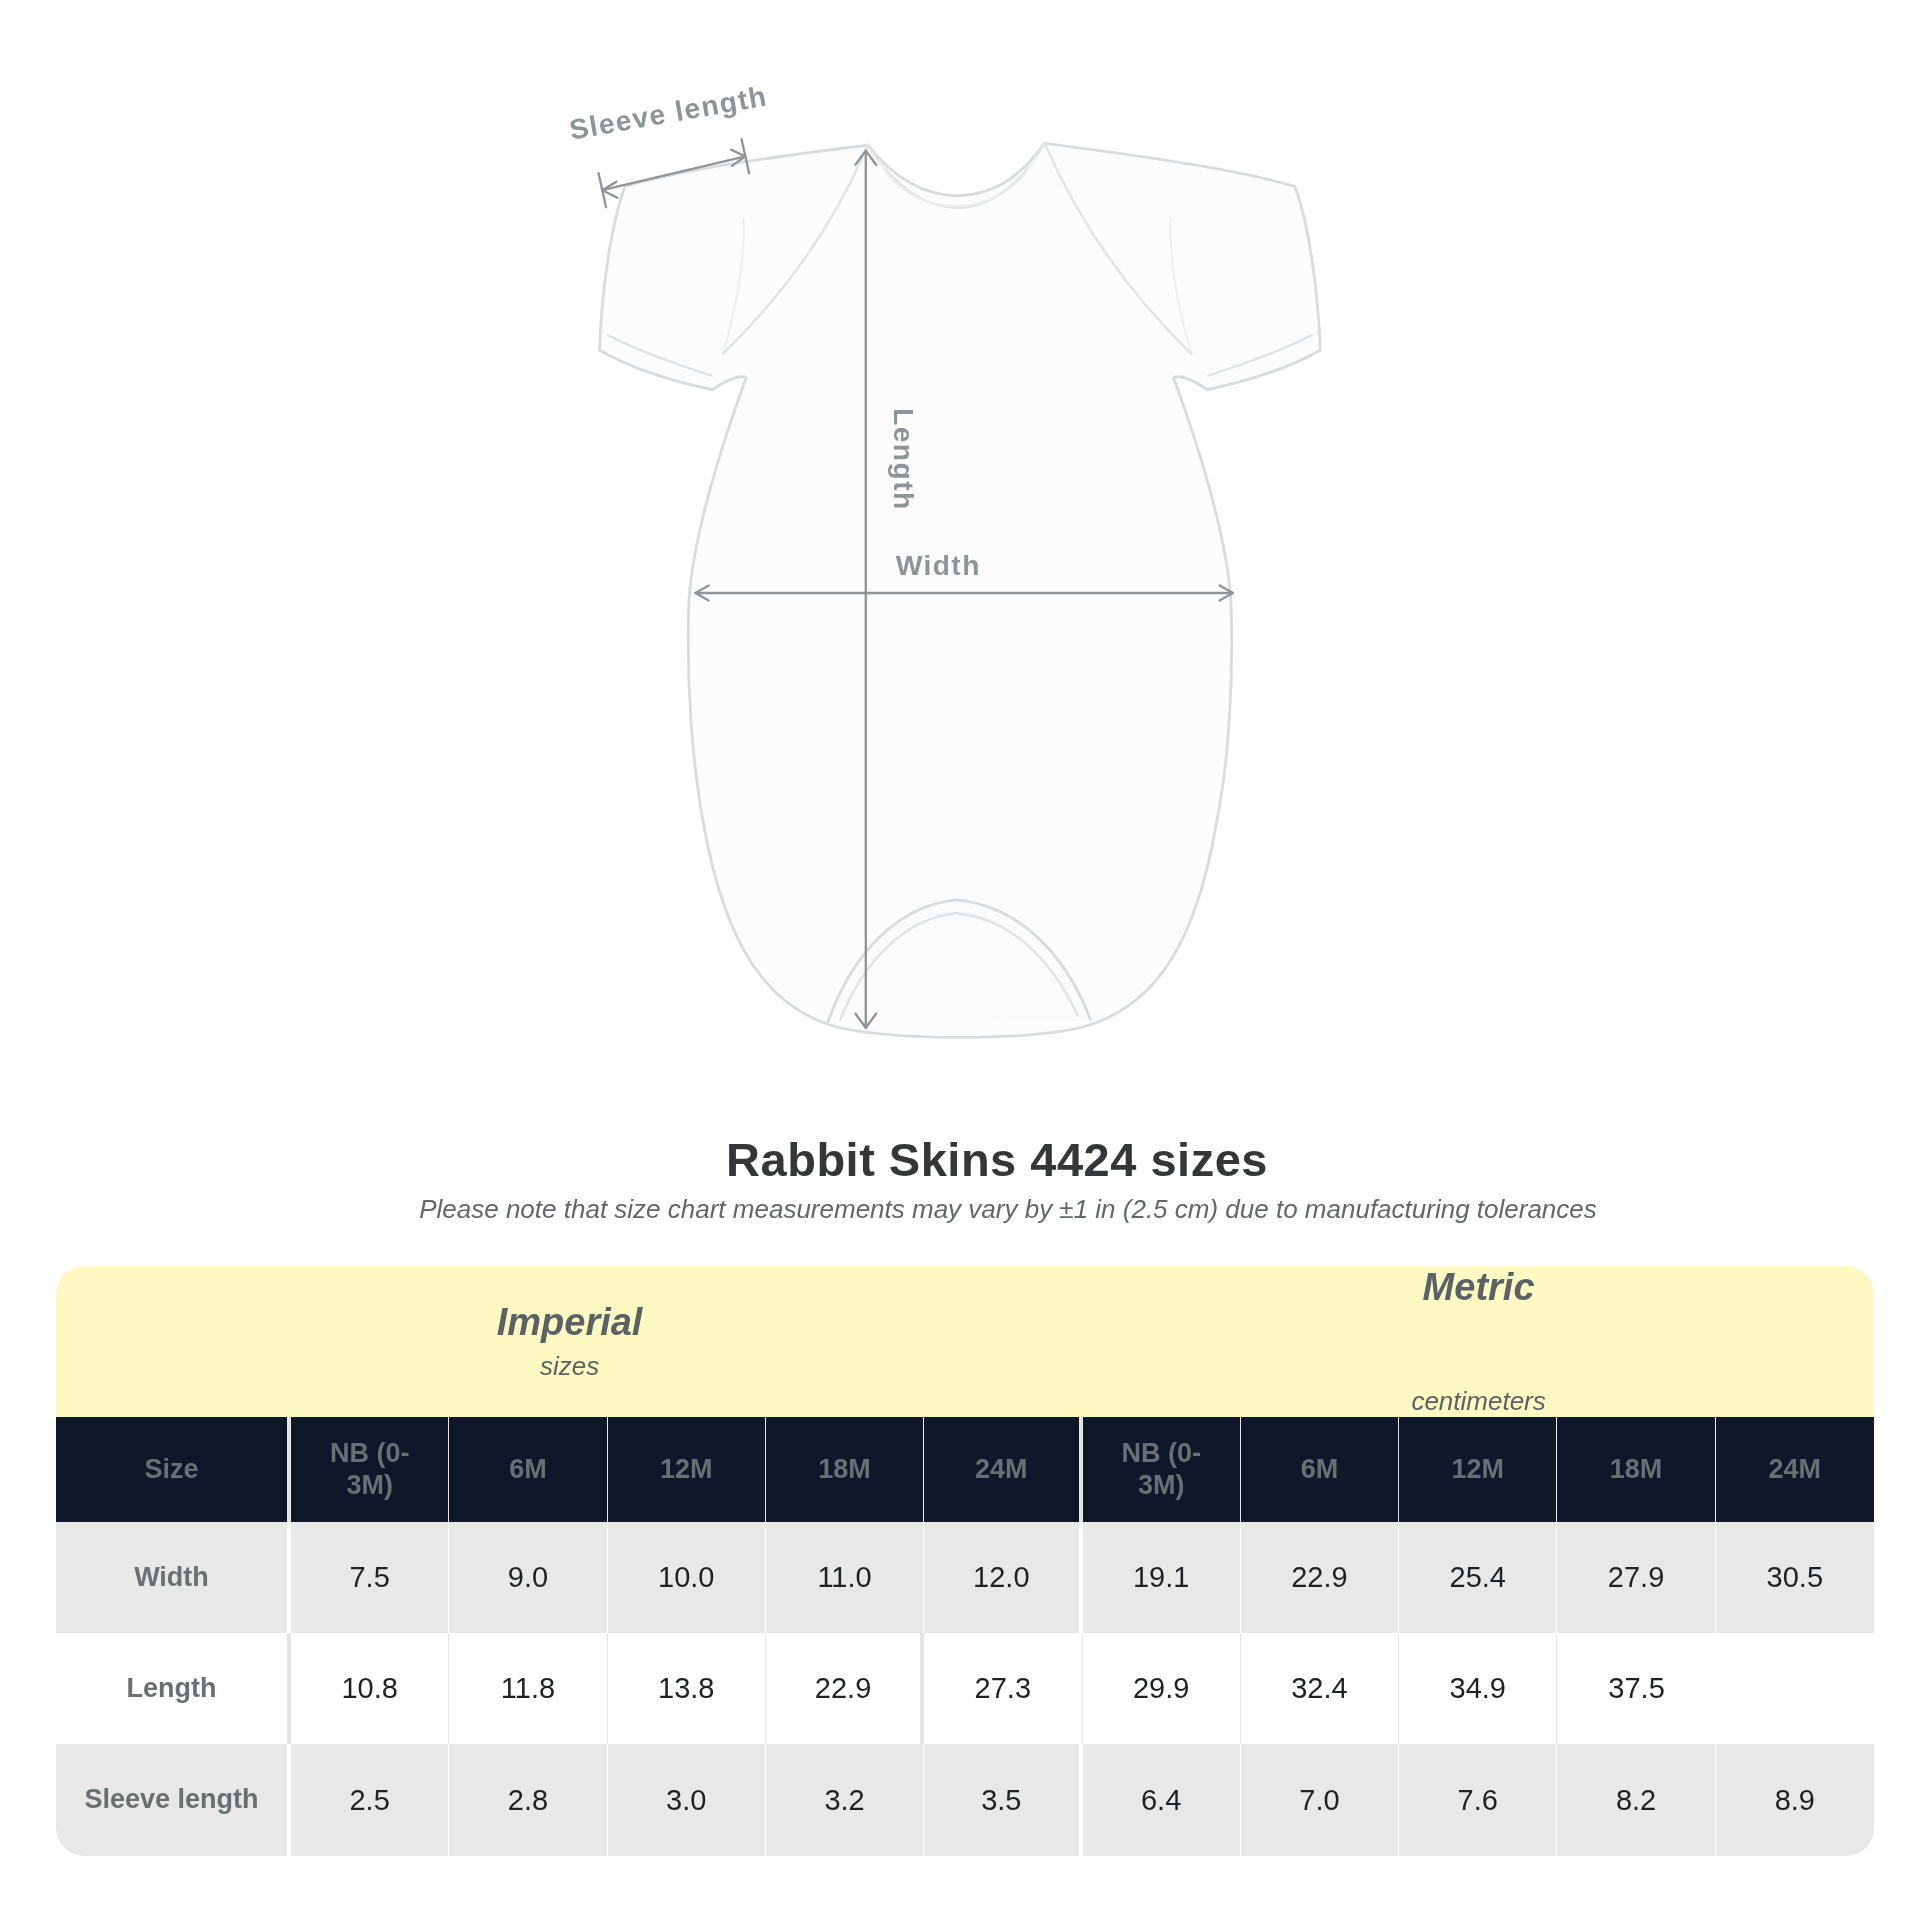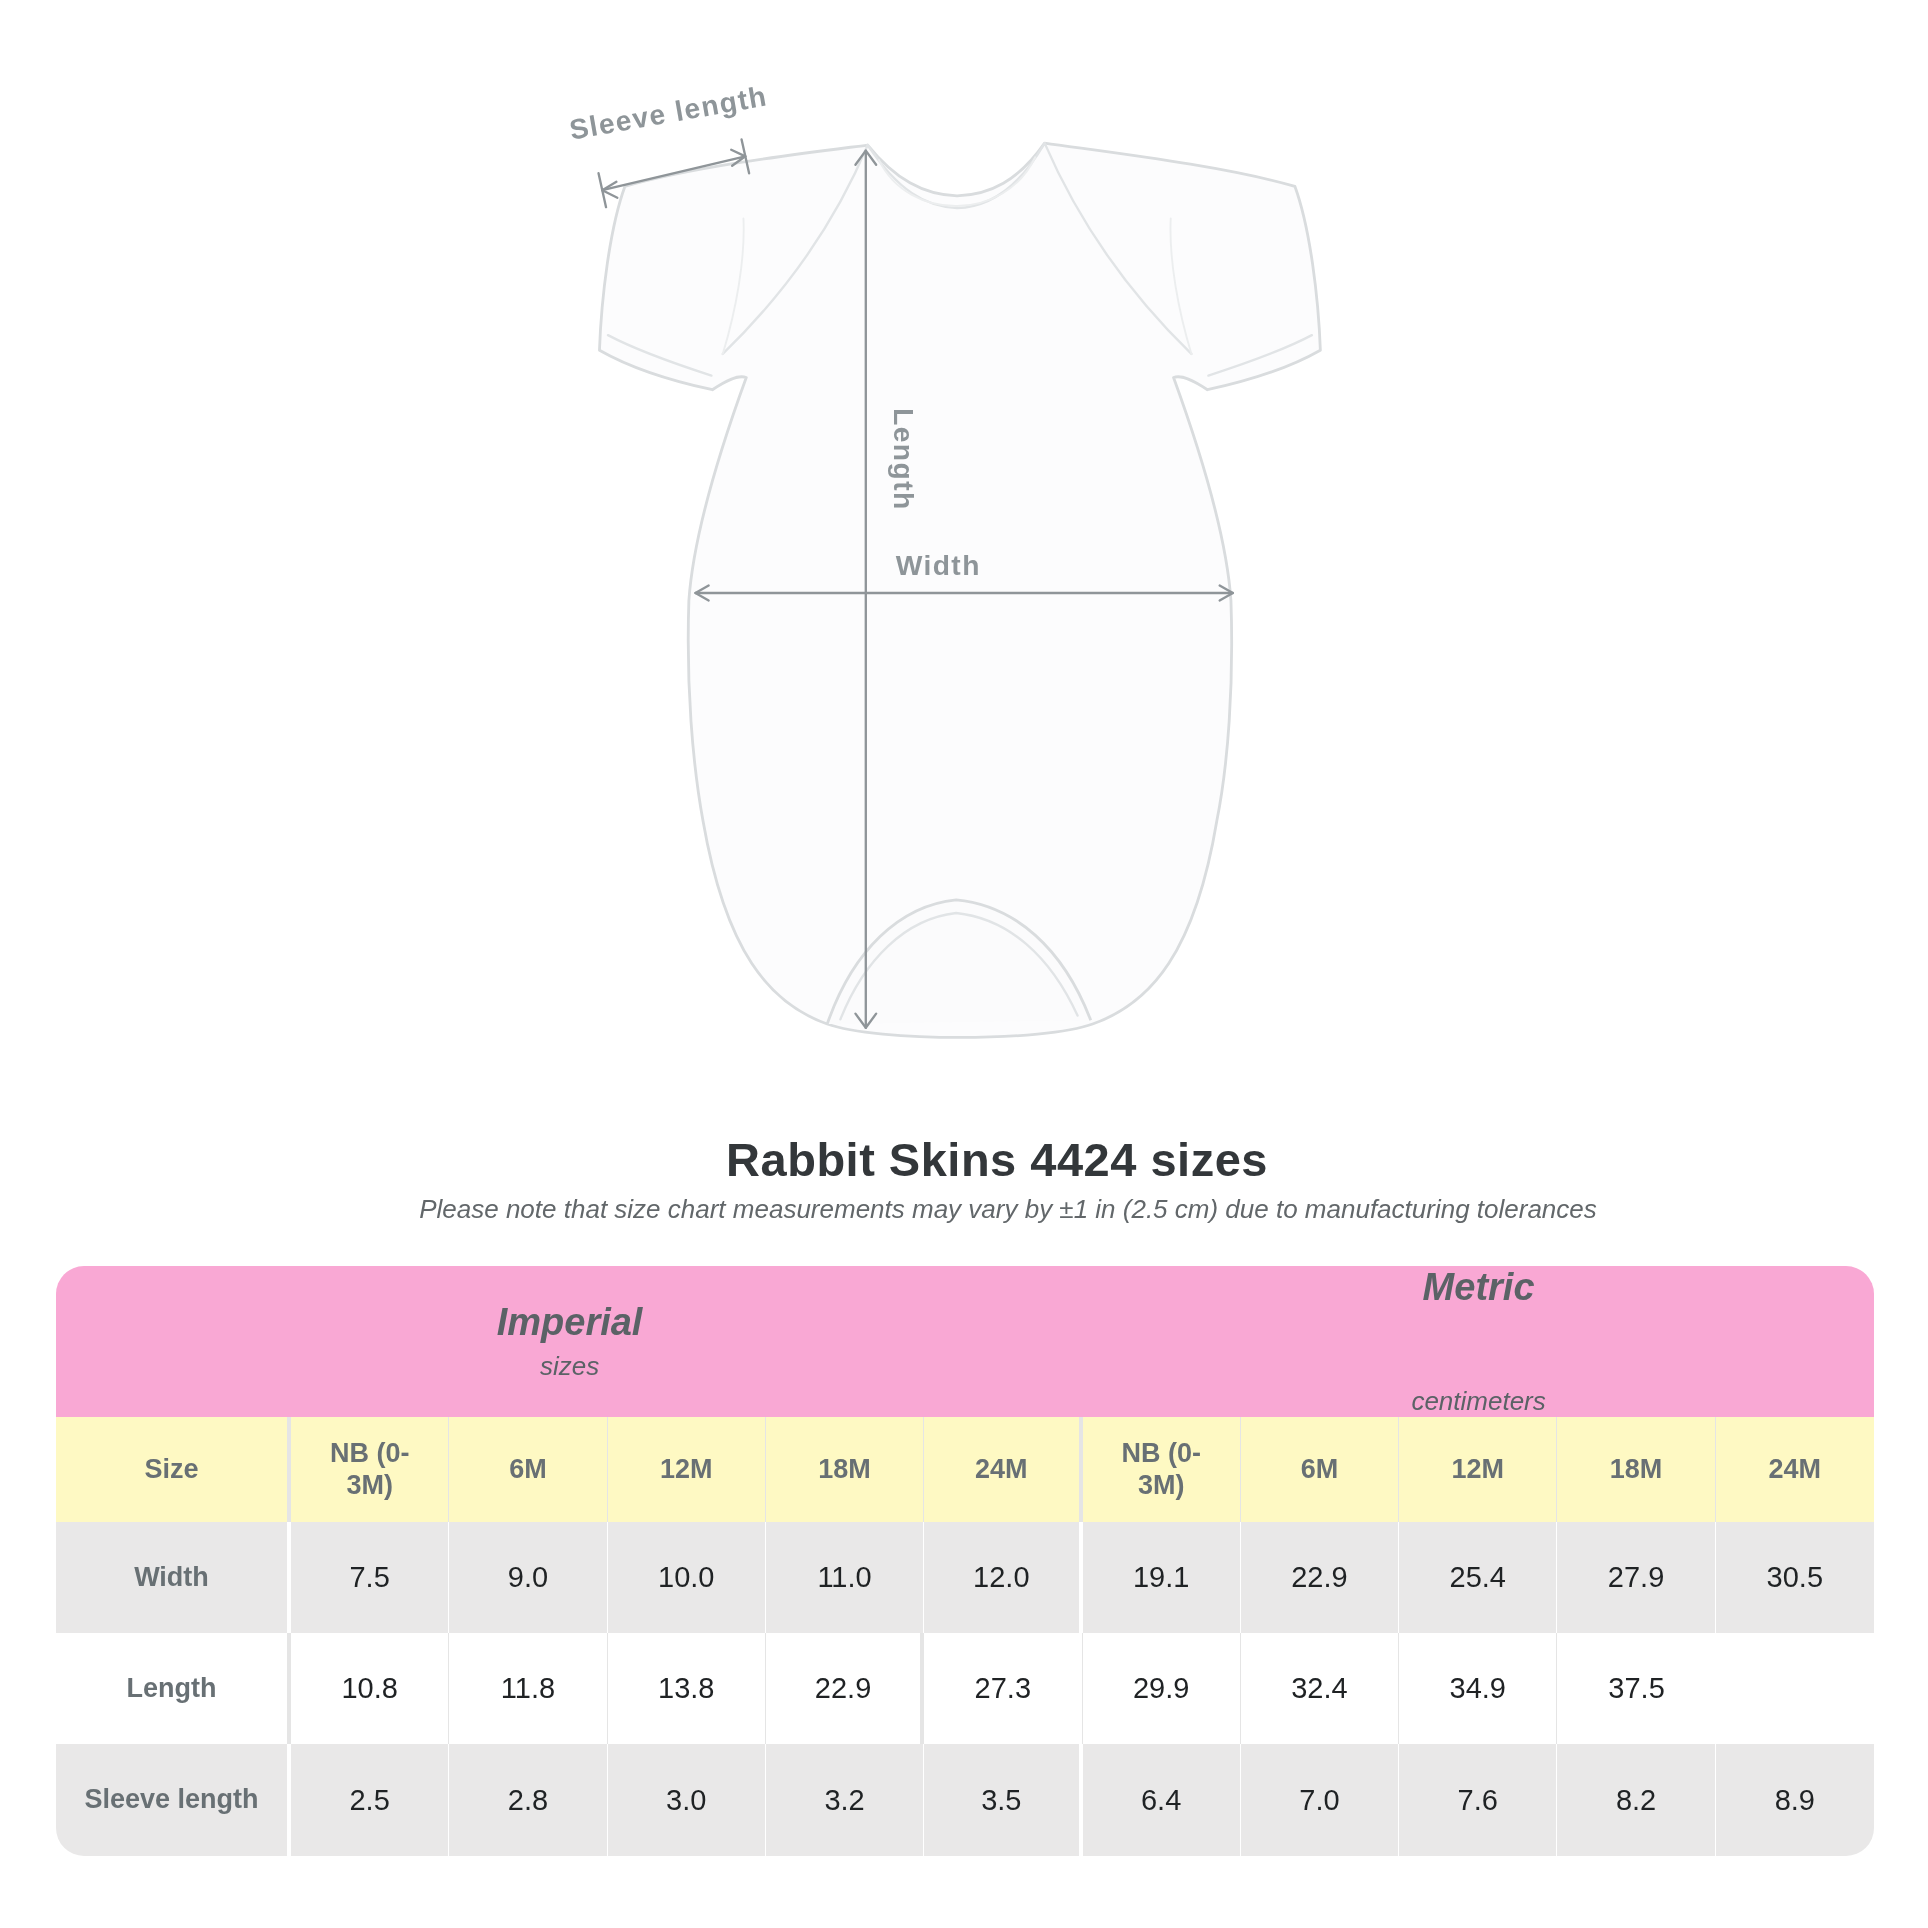--- a/index.html
+++ b/index.html
@@ -16,28 +16,28 @@
   .dim{fill:none;stroke:#8f9599;stroke-width:2.5;stroke-linecap:round;stroke-linejoin:round;}
   .ann-label{font-family:"Liberation Sans",sans-serif;font-weight:bold;letter-spacing:1.5px;
     fill:#8e9599;font-size:30px;}
   
   .page-title{position:absolute;left:0;top:1132px;width:100%;text-align:center;
     font-size:47px;font-weight:bold;color:#33373a;letter-spacing:0.5px;margin-left:33px;}
   .tolerance-note{position:absolute;left:0;top:1194px;width:100%;text-align:center;
     font-size:26px;font-style:italic;color:#62676a;margin-left:44px;}
   
   .size-table{position:absolute;left:56px;top:1266px;width:1818px;}
-  .thead{height:151px;background:#f9a8d4;border-radius:28px 28px 0 0;display:flex;}
+  .thead{height:151px;background:#fef9c3;border-radius:28px 28px 0 0;display:flex;}
   .thead-sec{display:flex;flex-direction:column;align-items:center;justify-content:center;gap:7.5px;}
   .sec-imperial{width:56.5%;}
   .sec-metric{width:43.5%;justify-content:space-between;}
   .sec-name{font-size:38px;font-weight:bold;font-style:italic;color:#5b6266;}
   .sec-unit{font-size:26px;font-style:italic;color:#5b6266;}
   .trow{display:grid;grid-template-columns:235px repeat(10,1fr);}
-  .row-size{height:105px;background:#fef9c3;}
+  .row-size{height:105px;background:#0f172a;}
   .row-width{height:111px;background:#e9e8e8;}
   .row-length{height:111px;background:#ffffff;}
   .row-sleeve{height:112px;background:#e9e8e8;border-radius:0 0 28px 28px;overflow:hidden;}
   .tcell{display:flex;align-items:center;justify-content:center;box-sizing:border-box;
     border-right:1.9px solid transparent;}
   .r-white .tcell{border-right-color:#e5e5e5;}
   .r-gray  .tcell{border-right-color:#ffffff;}
   .tcell.b-thick{border-right-width:4.7px;}
   .tcell.b-none{border-right-width:0;}
   .hlabel{font-size:27px;font-weight:bold;color:#687074;line-height:1.18;text-align:center;}

